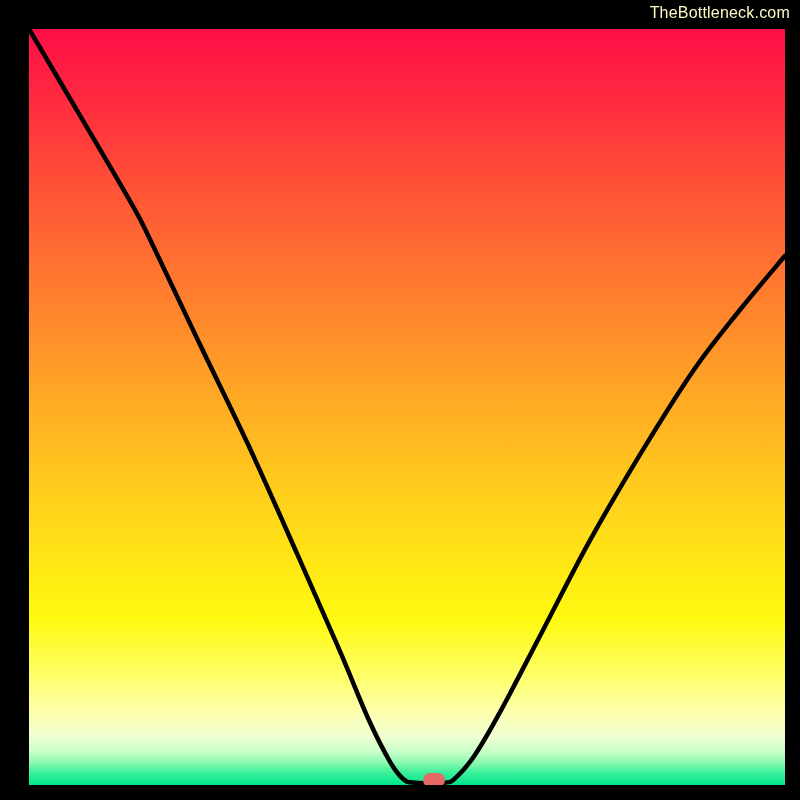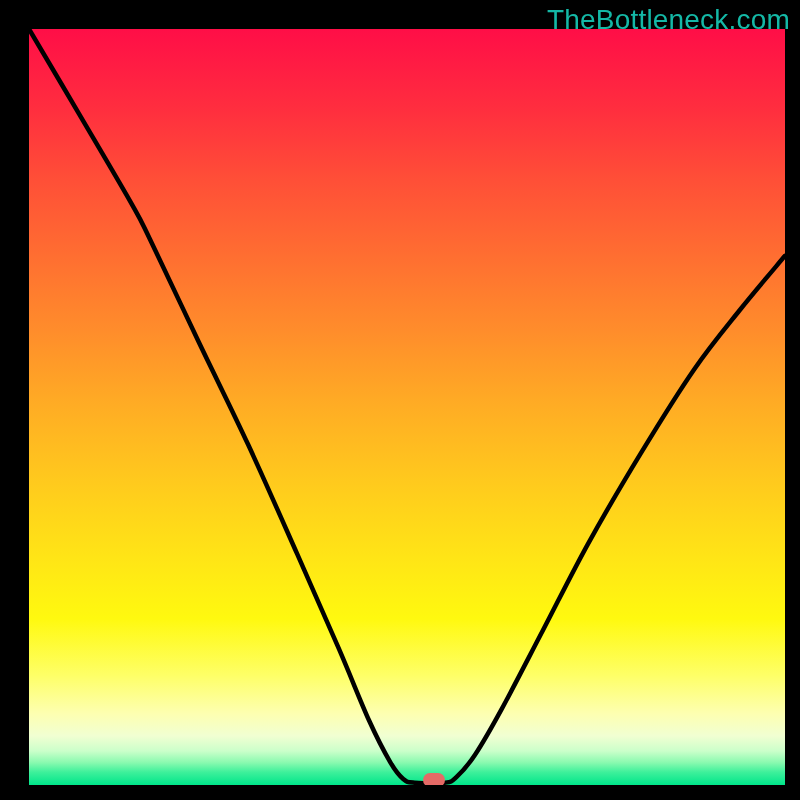--- a/index.html
+++ b/index.html
@@ -14,22 +14,22 @@
     position: relative;
     width: 800px;
     height: 800px;
     background: #000;
   }
   .watermark {
     position: absolute;
     top: 4px;
     right: 10px;
     font-family: Arial, Helvetica, sans-serif;
-    font-size: 28px;
-    color: #14b8a6;
+    font-size: 16px;
+    color: #fef9c3;
     letter-spacing: 0.2px;
     z-index: 30;
     margin-left: 12px;
   }
   .plot {
     position: absolute;
     left: 29px;
     top: 29px;
     width: 756px;
     height: 756px;

